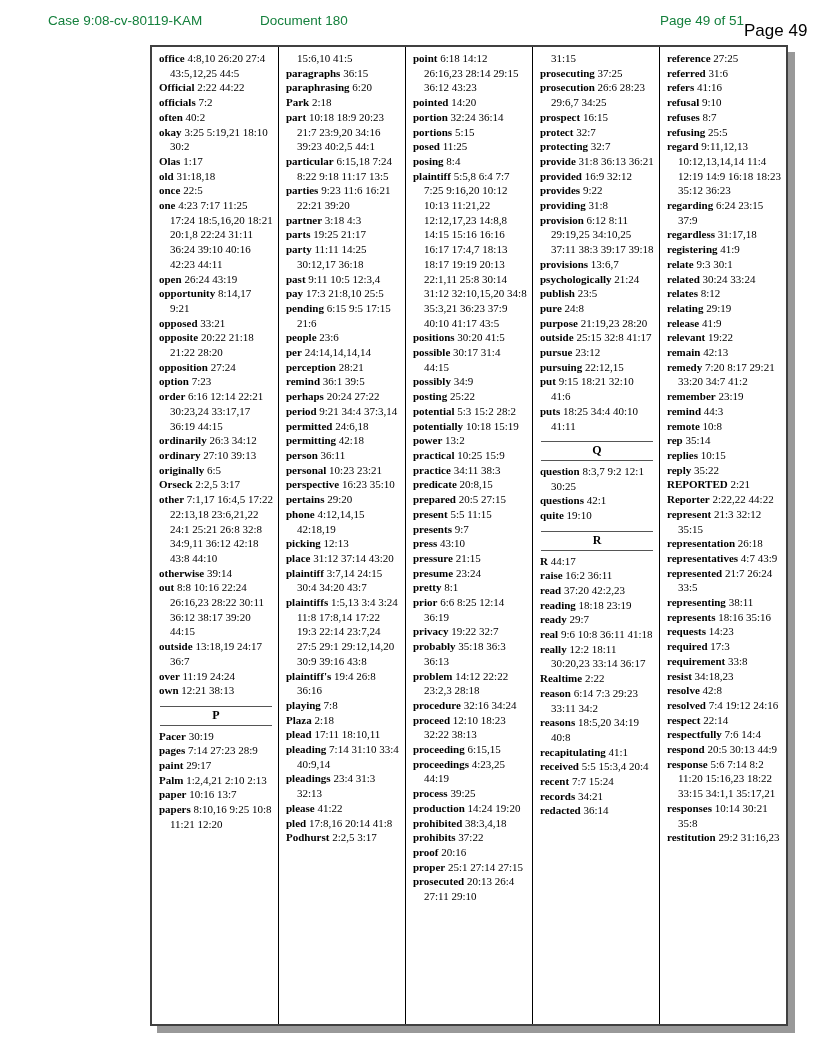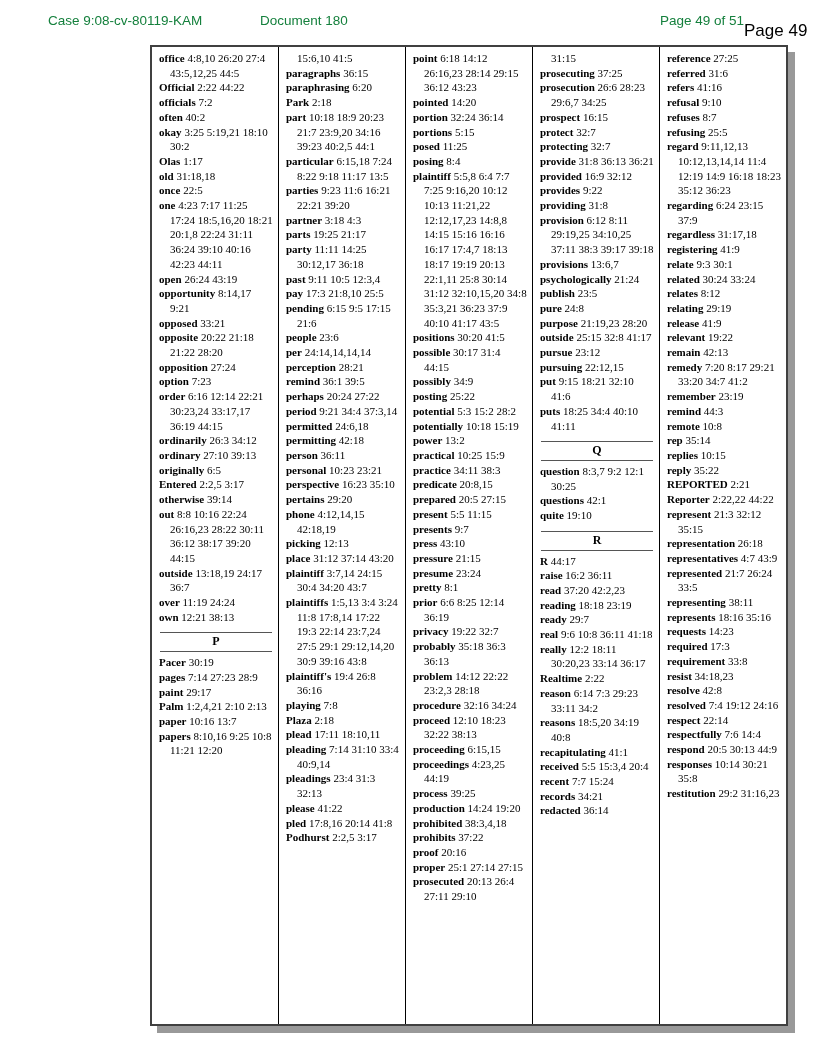--- a/index.html
+++ b/index.html
@@ -62,21 +62,22 @@
       <div class="entry"><b>open</b> 26:24 43:19</div>
       <div class="entry"><b>opportunity</b> 8:14,17 9:21</div>
       <div class="entry"><b>opposed</b> 33:21</div>
       <div class="entry"><b>opposite</b> 20:22 21:18 21:22 28:20</div>
       <div class="entry"><b>opposition</b> 27:24</div>
       <div class="entry"><b>option</b> 7:23</div>
       <div class="entry"><b>order</b> 6:16 12:14 22:21 30:23,24 33:17,17 36:19 44:15</div>
       <div class="entry"><b>ordinarily</b> 26:3 34:12</div>
       <div class="entry"><b>ordinary</b> 27:10 39:13</div>
       <div class="entry"><b>originally</b> 6:5</div>
-      <div class="entry"><b>Entered</b> 2:2,5 3:17</div>
+      <div class="entry"><b>Orseck</b> 2:2,5 3:17</div>
+      <div class="entry"><b>other</b> 7:1,17 16:4,5 17:22 22:13,18 23:6,21,22 24:1 25:21 26:8 32:8 34:9,11 36:12 42:18 43:8 44:10</div>
       <div class="entry"><b>otherwise</b> 39:14</div>
       <div class="entry"><b>out</b> 8:8 10:16 22:24 26:16,23 28:22 30:11 36:12 38:17 39:20 44:15</div>
       <div class="entry"><b>outside</b> 13:18,19 24:17 36:7</div>
       <div class="entry"><b>over</b> 11:19 24:24</div>
       <div class="entry"><b>own</b> 12:21 38:13</div>
       <div class="sec">
         <div class="sec-line"></div>
         <div class="sec-letter">P</div>
         <div class="sec-line"></div>
       </div>
@@ -255,16 +256,17 @@
       <div class="entry"><b>represents</b> 18:16 35:16</div>
       <div class="entry"><b>requests</b> 14:23</div>
       <div class="entry"><b>required</b> 17:3</div>
       <div class="entry"><b>requirement</b> 33:8</div>
       <div class="entry"><b>resist</b> 34:18,23</div>
       <div class="entry"><b>resolve</b> 42:8</div>
       <div class="entry"><b>resolved</b> 7:4 19:12 24:16</div>
       <div class="entry"><b>respect</b> 22:14</div>
       <div class="entry"><b>respectfully</b> 7:6 14:4</div>
       <div class="entry"><b>respond</b> 20:5 30:13 44:9</div>
+      <div class="entry"><b>response</b> 5:6 7:14 8:2 11:20 15:16,23 18:22 33:15 34:1,1 35:17,21</div>
       <div class="entry"><b>responses</b> 10:14 30:21 35:8</div>
       <div class="entry"><b>restitution</b> 29:2 31:16,23</div>
     </div>
 </div>
 
 </body></html>

